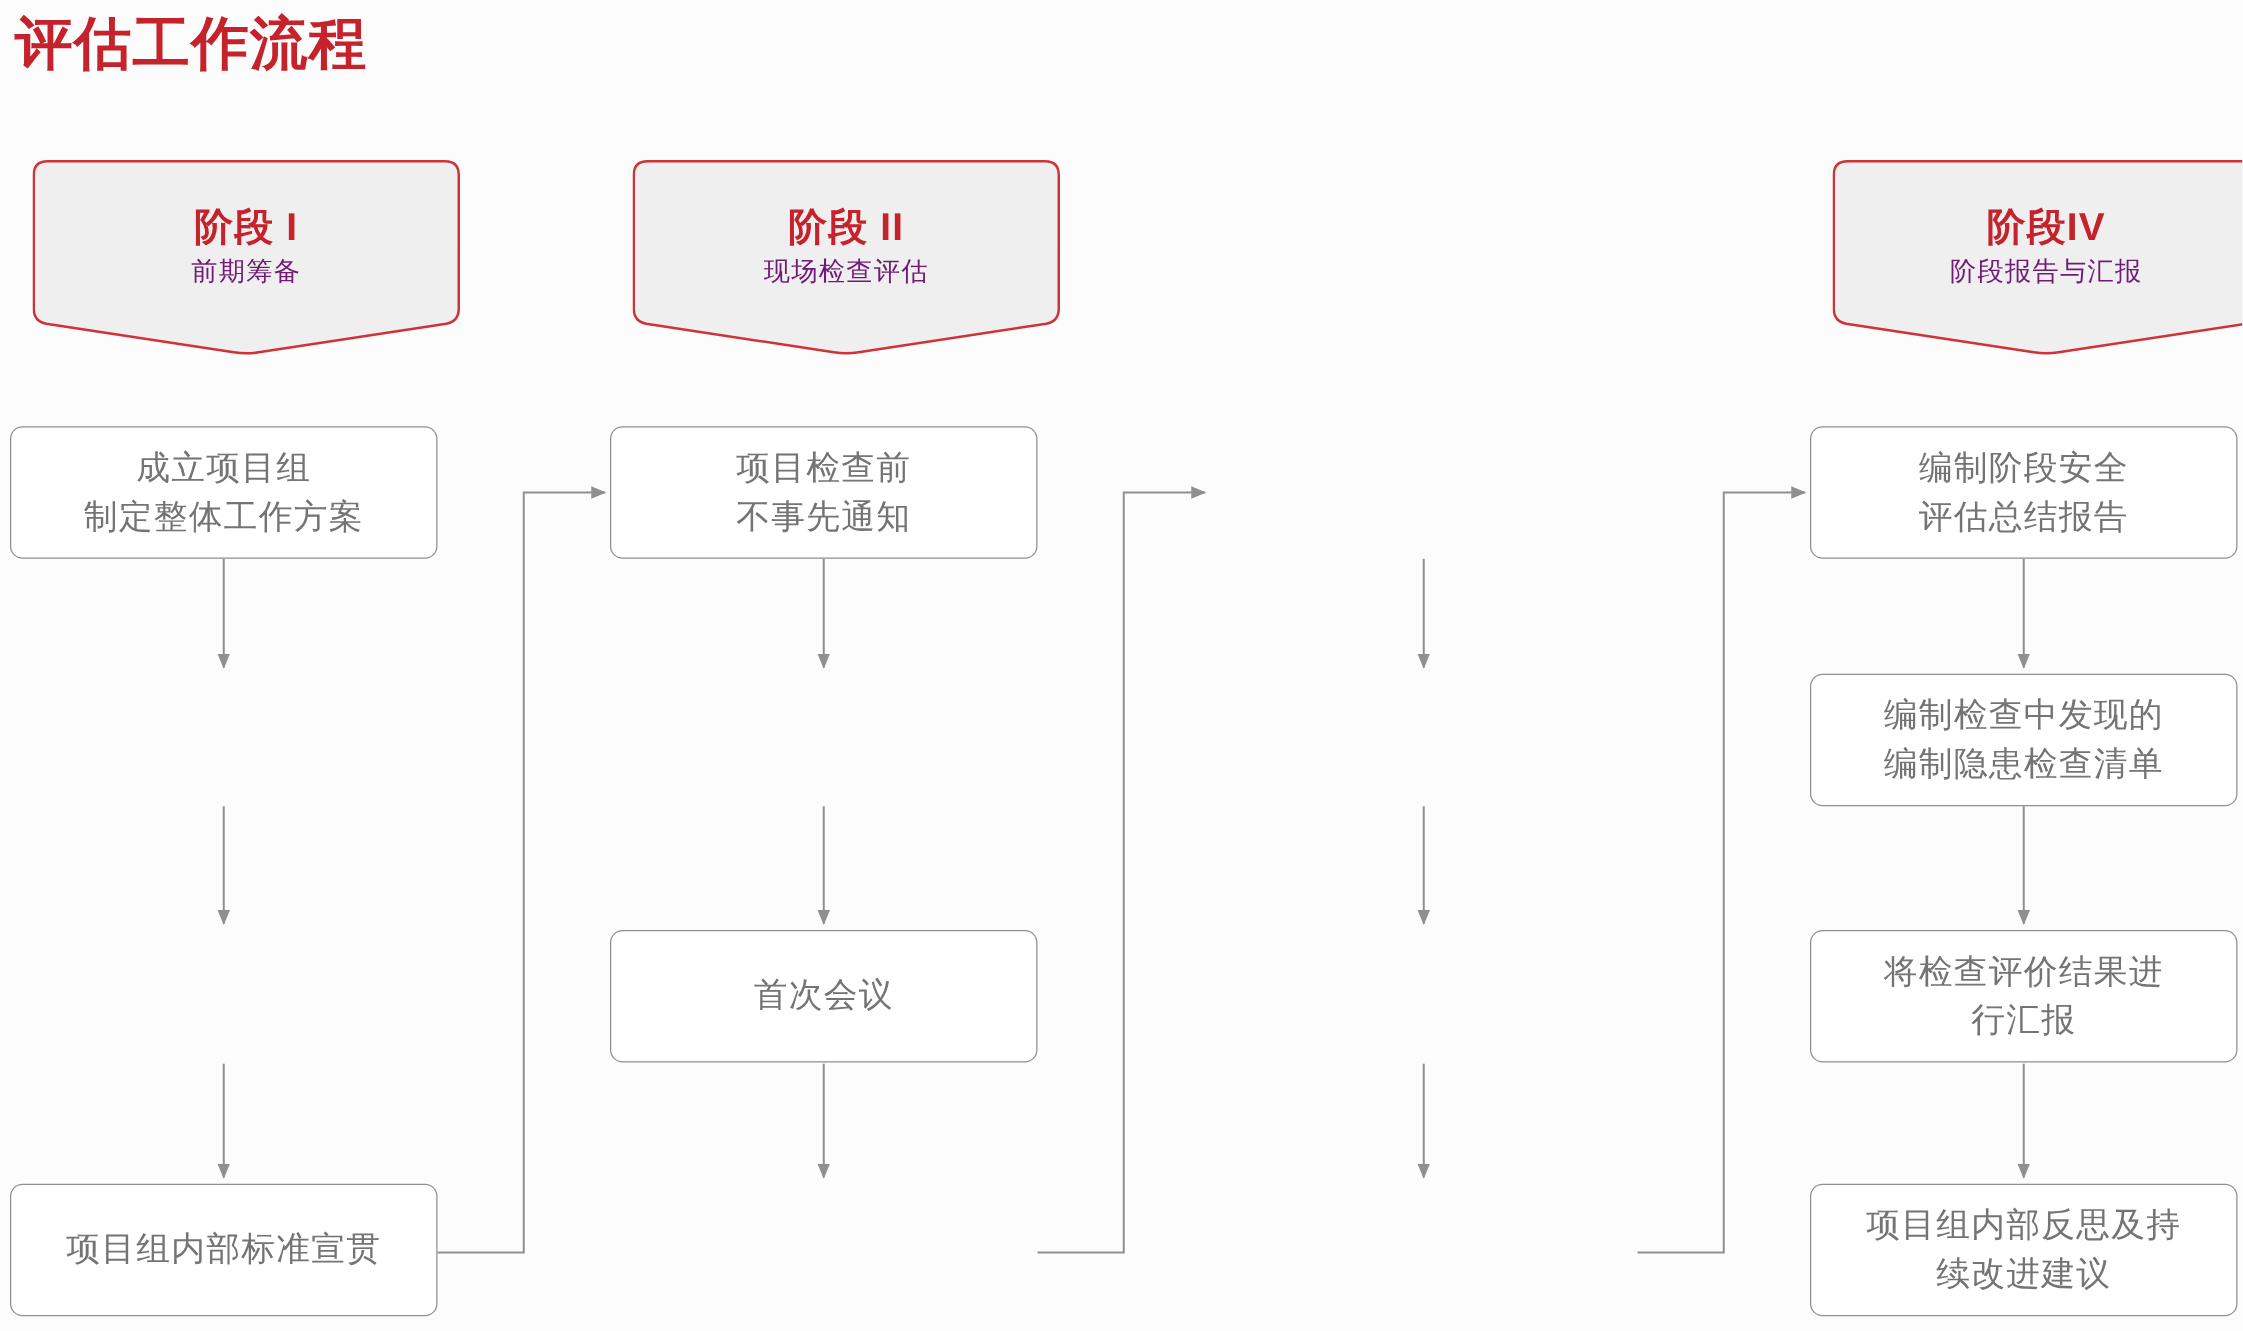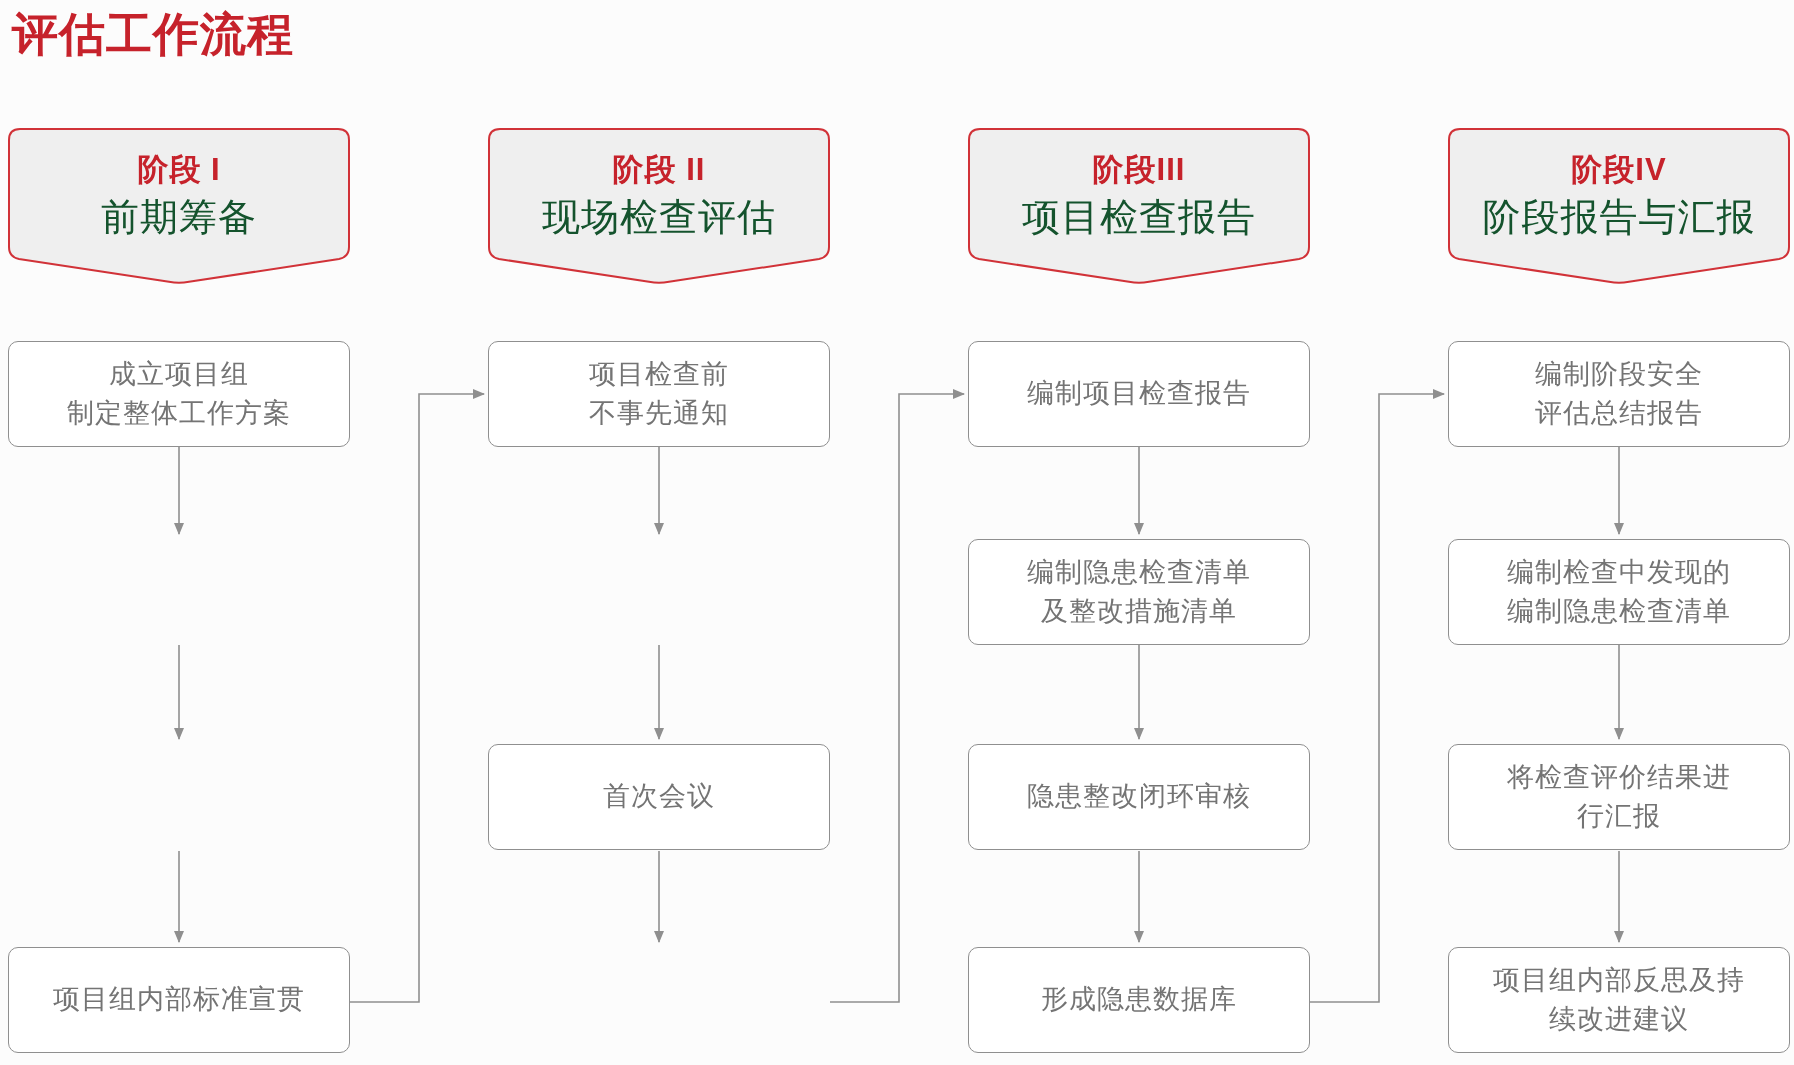--- a/index.html
+++ b/index.html
@@ -9,32 +9,32 @@
     background:#fcfcfc;
     font-family:"Liberation Sans","DejaVu Sans",sans-serif;
     overflow:hidden;
   }
   .page-title{
     position:absolute;left:12px;top:4px;
     font-size:46px;font-weight:bold;color:#c6222b;
     letter-spacing:1px;
   }
   .column{position:absolute;top:0;width:342px;height:1065px;}
-  .banner{position:absolute;left:0;top:128px;width:370px;height:160px;padding-left:19px;}
+  .banner{position:absolute;left:18px;top:128px;width:370px;height:160px;padding-left:19px;}
   .banner svg{position:absolute;left:0;top:0;display:block;}
   .banner-text{
     position:absolute;left:0;top:4px;width:342px;height:130px;
     display:flex;flex-direction:column;align-items:center;justify-content:center;
   }
   .phase-label{
     font-size:31px;font-weight:bold;color:#c6222b;line-height:1.38;
     letter-spacing:1px;
   }
   .phase-subtitle{
-    font-size:38px;color:#14532d;line-height:1.42;letter-spacing:1px;
+    font-size:21px;color:#701a75;line-height:1.42;letter-spacing:1px;
   }
   .step-box{
     position:absolute;left:0;width:342px;height:106px;
     box-sizing:border-box;
     border:1.5px solid #8f8f8f;border-radius:10px;
     background:#ffffff;
     display:flex;align-items:center;justify-content:center;
     text-align:center;
     font-size:27px;color:#747474;line-height:1.45;
     letter-spacing:1px;
@@ -106,36 +106,20 @@
       <div class="banner-text">
         <div class="phase-label">阶段 II</div>
         <div class="phase-subtitle">现场检查评估</div>
       </div>
     </div>
     <div class="step-box row1">项目检查前
 不事先通知</div>
     <div class="step-box row3">首次会议</div>
   </div>
 
-  <div class="column" style="left:968px">
-    <div class="banner">
-      <svg width="342" height="160" viewBox="0 0 342 160">
-        <path d="M12 1 H330 Q341 1 341 12 V119 Q341 129 331 131 L181 153.8 Q171 155.5 161 153.8 L11 131 Q1 129 1 119 V12 Q1 1 12 1 Z" fill="#efefef" stroke="#d13238" stroke-width="2"></path>
-      </svg>
-      <div class="banner-text">
-        <div class="phase-label">阶段III</div>
-        <div class="phase-subtitle">项目检查报告</div>
-      </div>
-    </div>
-    <div class="step-box row1">编制项目检查报告</div>
-    <div class="step-box row2">编制隐患检查清单
-及整改措施清单</div>
-    <div class="step-box row3">隐患整改闭环审核</div>
-    <div class="step-box row4">形成隐患数据库</div>
-  </div>
 
   <div class="column" style="left:1448px">
     <div class="banner">
       <svg width="342" height="160" viewBox="0 0 342 160">
         <path d="M12 1 H330 Q341 1 341 12 V119 Q341 129 331 131 L181 153.8 Q171 155.5 161 153.8 L11 131 Q1 129 1 119 V12 Q1 1 12 1 Z" fill="#efefef" stroke="#d13238" stroke-width="2"></path>
       </svg>
       <div class="banner-text">
         <div class="phase-label">阶段IV</div>
         <div class="phase-subtitle">阶段报告与汇报</div>
       </div>

